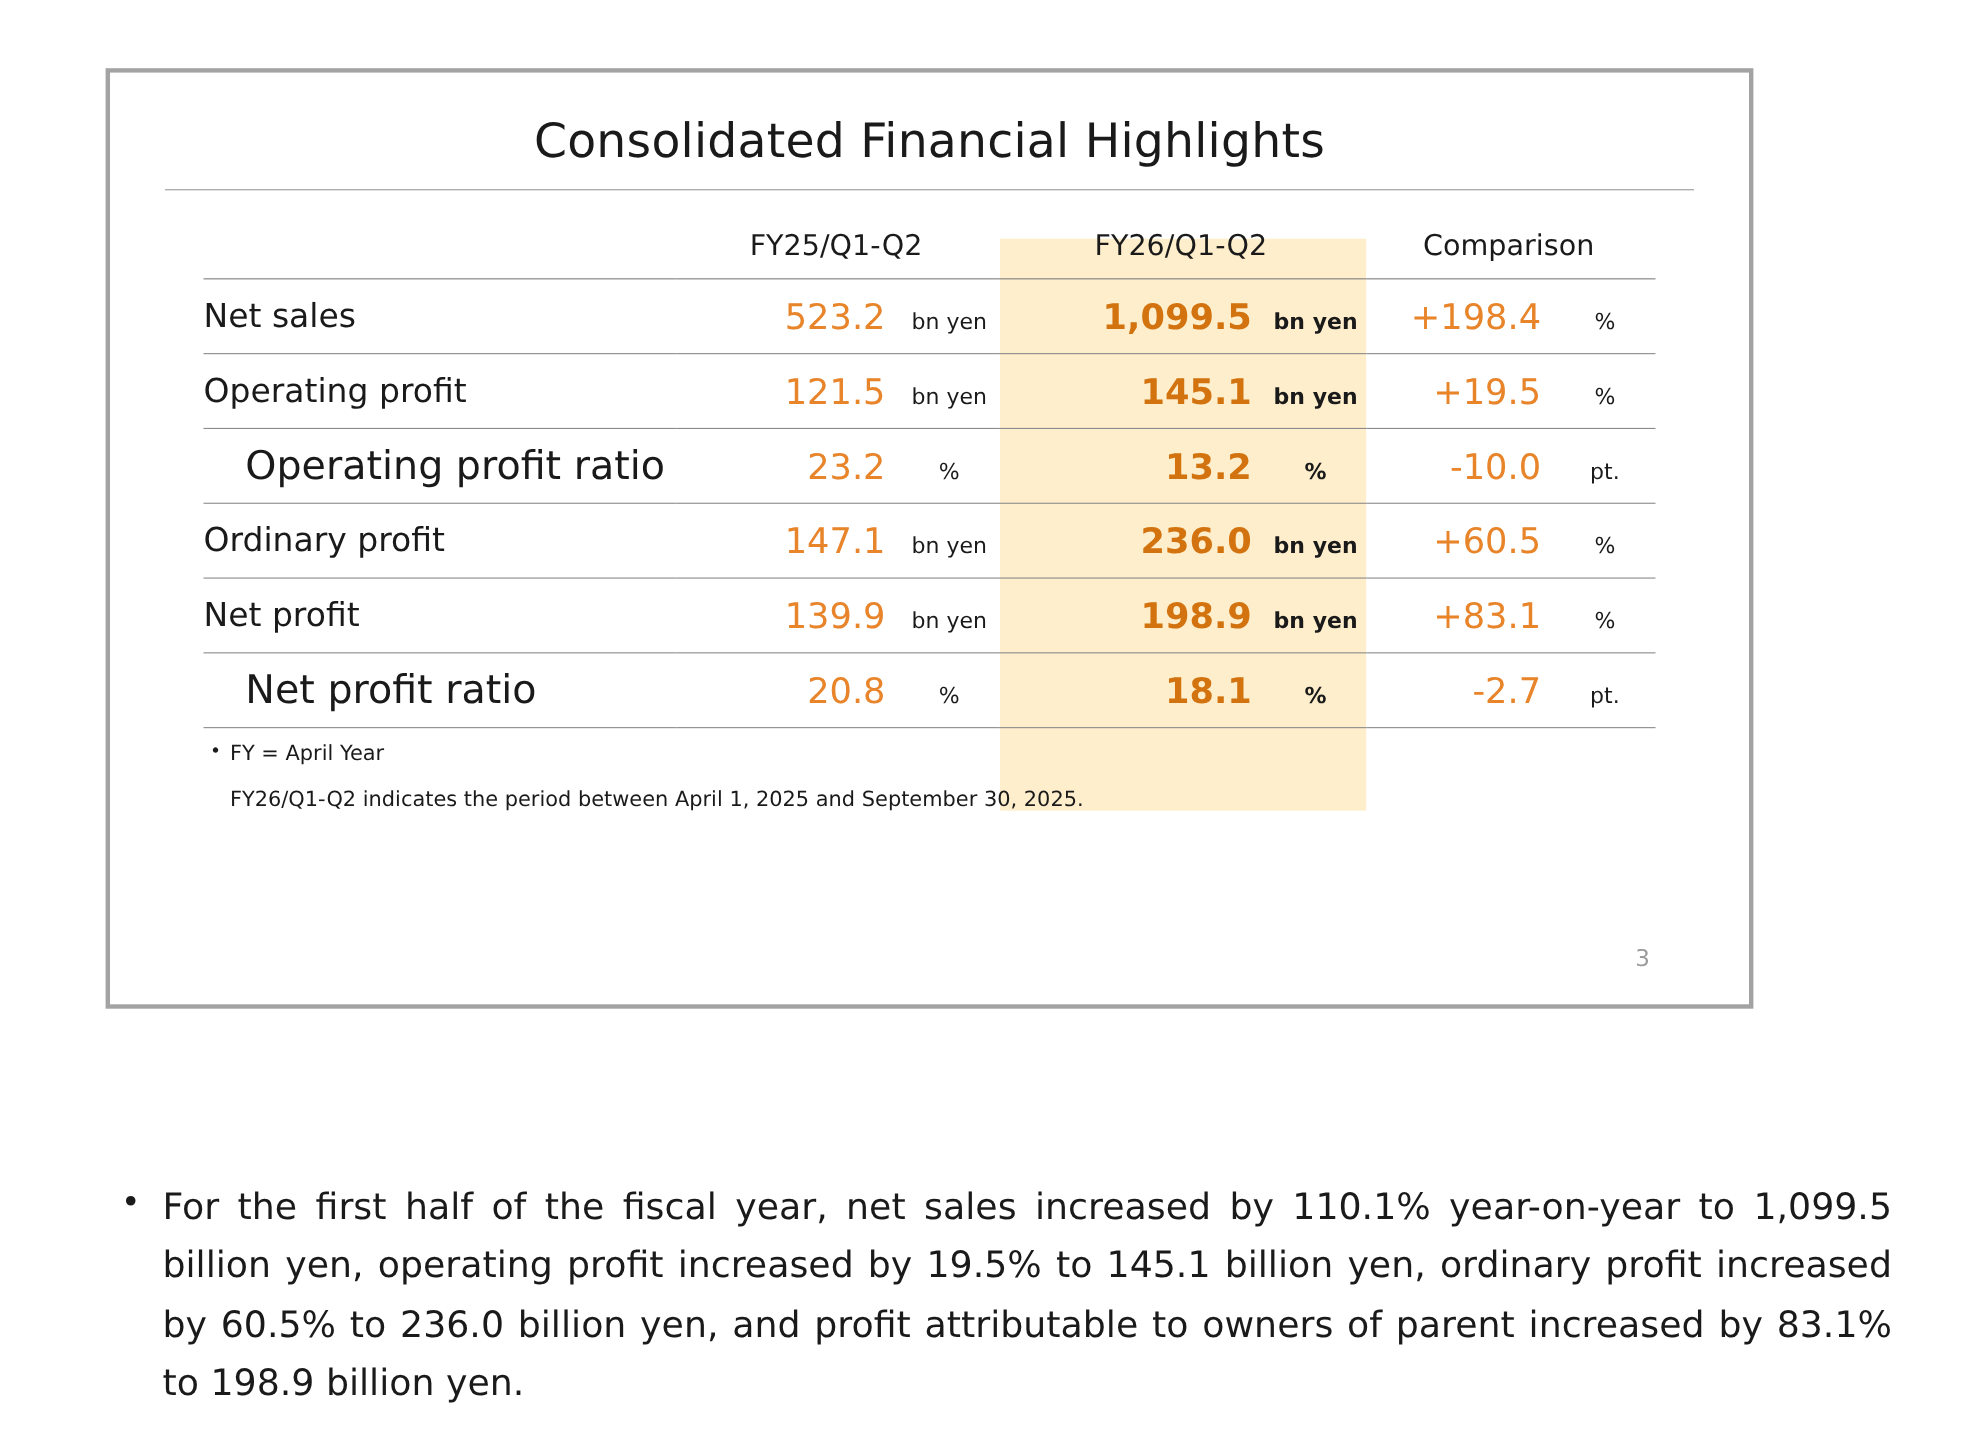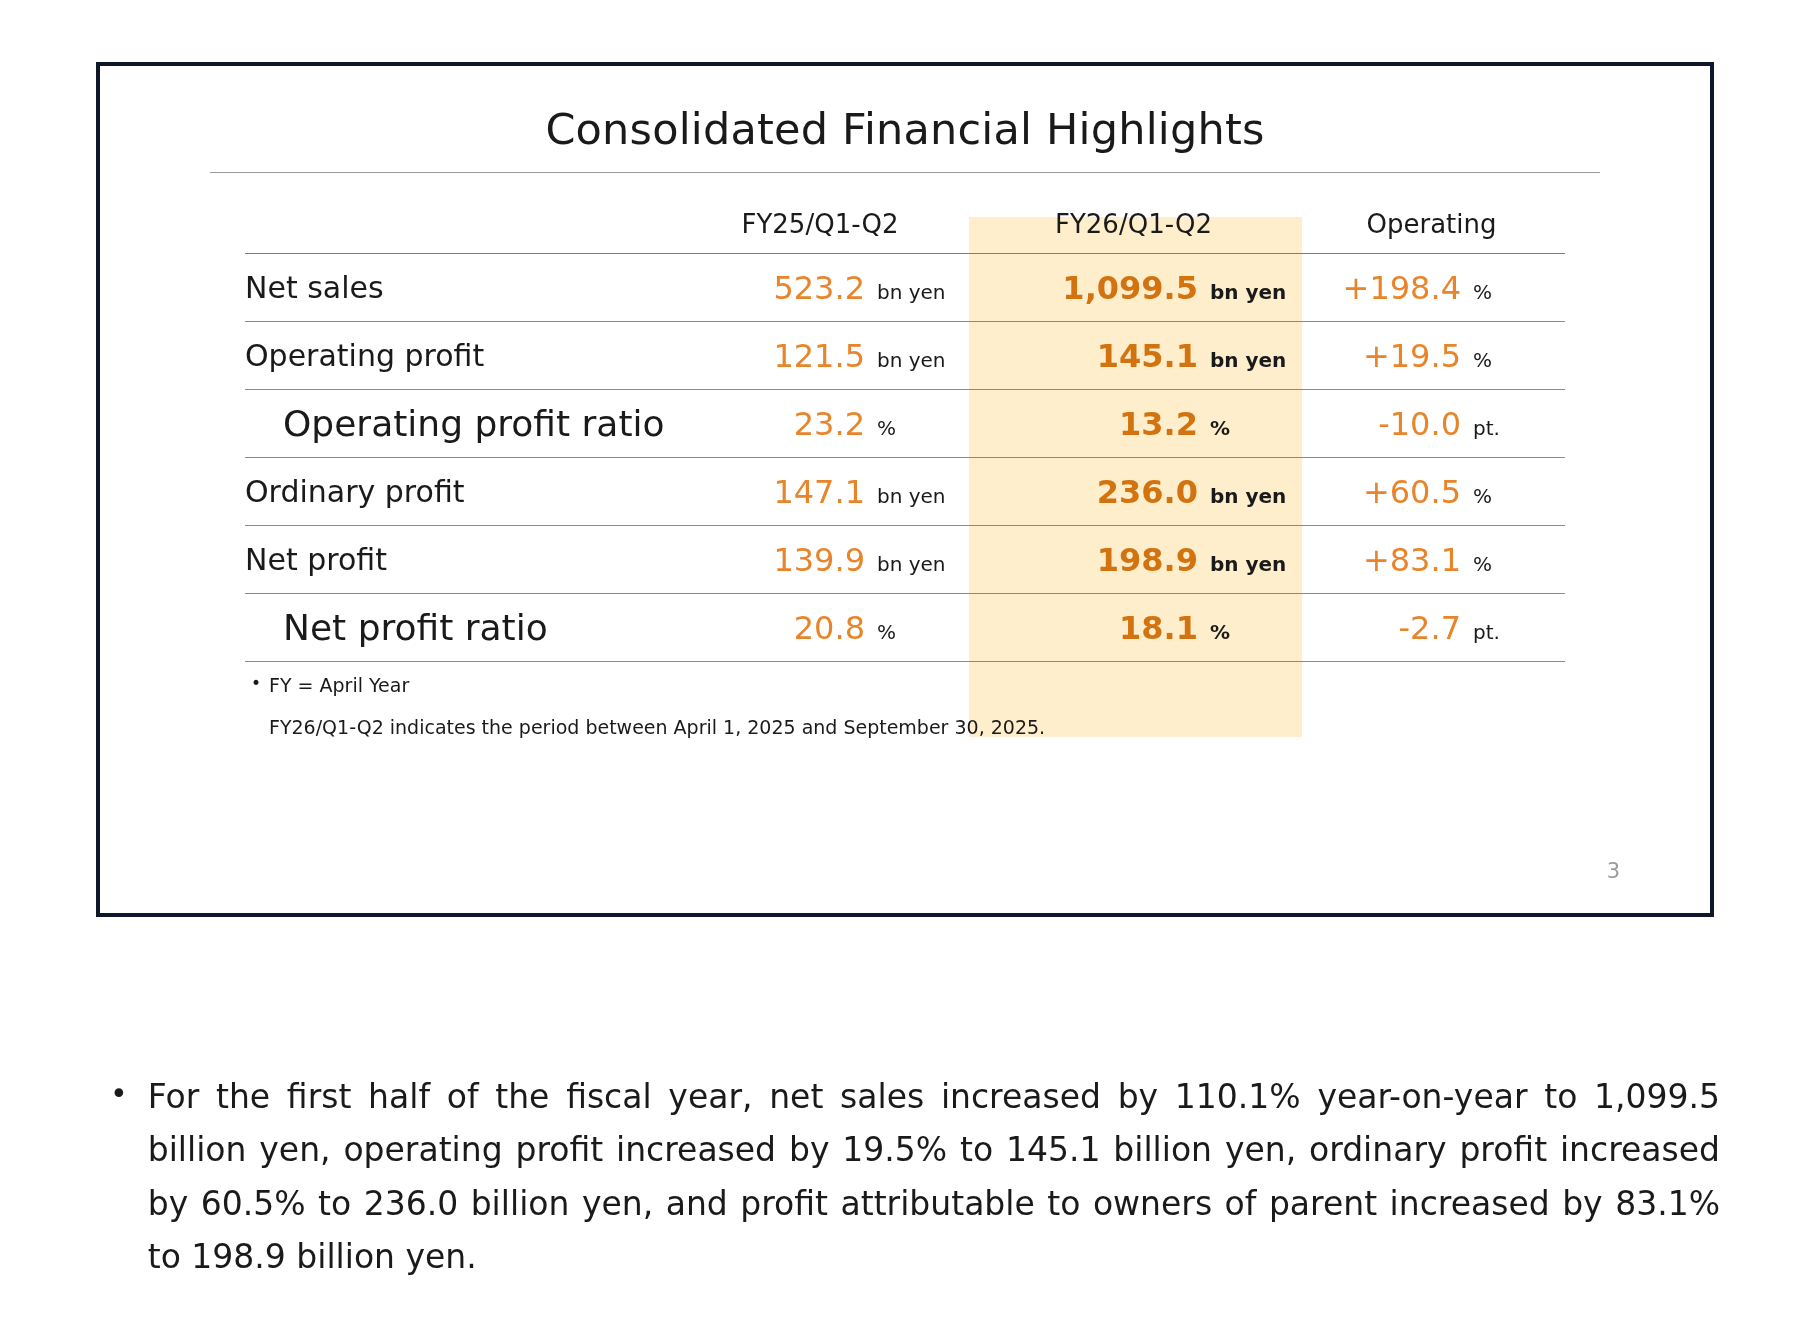--- a/index.html
+++ b/index.html
@@ -14,23 +14,23 @@
     color: #1a1a1a;
     position: relative;
     overflow: hidden;
   }
 
   
   .slide {
     position: absolute;
     left: 96px;
     top: 62px;
-    width: 1618px;
+    width: 1498px;
     height: 855px;
-    border: 4px solid #0f172a;
+    border: 4px solid #a3a3a3;
     background: #ffffff;
     box-sizing: border-box;
   }
 
   .slide-title {
     text-align: center;
     font-size: 43px;
     font-weight: 400;
     color: #1a1a1a;
     margin-top: 38px;
@@ -114,21 +114,21 @@
   }
   .num.bold {
     font-weight: bold;
     color: #d2730f;
   }
   .unit {
     font-size: 20px;
     color: #1a1a1a;
     display: inline-block;
     width: 92px;
-    text-align: left;
+    text-align: center;
     padding-left: 12px;
   }
   .unit.bold { font-weight: bold; }
 
   .comp .num { color: #e8842a; }
   .comp .unit { color: #1a1a1a; }
 
   
   .notes {
     margin: 10px 0 0 0;
@@ -202,21 +202,21 @@
         <col class="c-label">
           <col class="c-fy25">
           <col class="c-fy26">
           <col class="c-comp">
       </colgroup>
       <thead>
         <tr>
           <th class="blank"></th>
           <th>FY25/Q1-Q2</th>
           <th>FY26/Q1-Q2</th>
-          <th>Operating</th>
+          <th>Comparison</th>
         </tr>
       </thead>
       <tbody>
         <tr>
           <td class="rowlabel">Net sales</td>
           <td class="valcell">
             <span class="num">523.2</span><span class="unit">bn yen</span>
           </td>
           <td class="valcell">
             <span class="num bold">1,099.5</span><span class="unit bold">bn yen</span>

